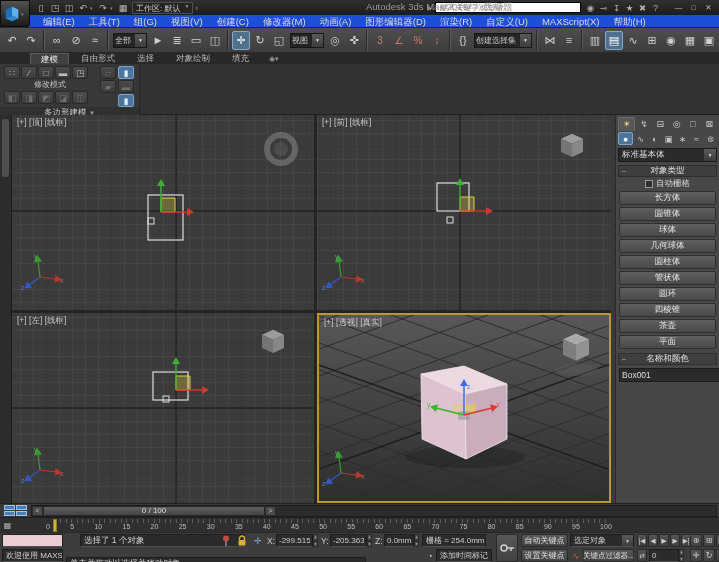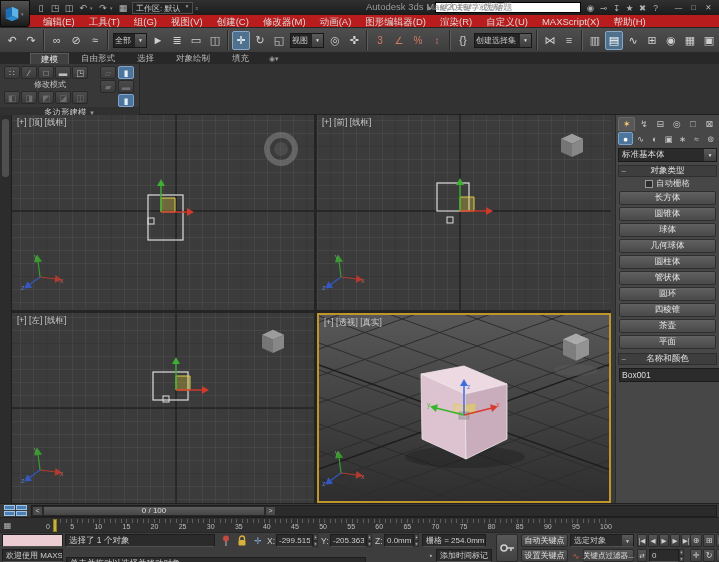--- a/index.html
+++ b/index.html
@@ -14,21 +14,21 @@
 .ws-dd{height:12px;background:#242424;border:1px solid #4e4e4e;font-size:8px;padding:0 3px;display:flex;align-items:flex-start;gap:4px;color:#c8c8c8;margin-left:0}
 .ws-dd .arr{font-size:5px;color:#999}
 .title-wrap{display:flex;gap:16px;margin-left:66px;font-size:9.5px;color:#989898;white-space:nowrap}
 .search-zone{margin-left:auto;display:flex;align-items:center;gap:3px}
 .flyarr{font-size:6px;color:#888}
 .search-zone input{width:146px;height:11px;font-size:8px;font-style:italic;padding:0 3px;border:1px solid #000;background:#fff;color:#777;font-family:inherit}
 .tb-ic{width:13px;height:12px;display:flex;align-items:center;justify-content:center;font-size:8.5px;color:#b0b0b0}
 .winbtns{display:flex;margin:0 3px 0 6px}
 .winbtns span{width:15px;height:11px;display:flex;align-items:center;justify-content:center;font-size:7.5px;color:#bdbdbd}
 
-.menubar{height:13px;background:#b91c1c;display:flex;align-items:flex-start;padding-left:36px;font-size:9.5px;color:#dadada;border-bottom:1px solid #262626}
+.menubar{height:13px;background:#1d4ed8;display:flex;align-items:flex-start;padding-left:36px;font-size:9.5px;color:#dadada;border-bottom:1px solid #262626}
 .menu-item{padding:0 7px;line-height:13px;white-space:nowrap}
 
 .toolbar{height:25px;background:linear-gradient(#4e4e4e,#3d3d3d);border-bottom:1px solid #292929;display:flex;align-items:center;padding:0 3px;gap:1px;overflow:hidden}
 .tb-btn{min-width:18px;height:19px;display:flex;align-items:center;justify-content:center;font-size:11px;color:#cfcfcf;border-radius:2px}
 .tb-btn.snap{color:#d47a66;font-size:10px}
 .tb-btn.active{background:#50718e;border:1px solid #85a7c9;color:#fff}
 .tb-sep{width:2px;height:20px;border-left:1px solid #282828;border-right:1px solid #5d5d5d;margin:0 2px}
 .tb-dd{height:15px;background:#242424;border:1px solid #171717;display:flex;align-items:center;font-size:8px;color:#c8c8c8;padding-left:1px;margin:0 1px;white-space:nowrap}
 .tb-dd .arr{width:11px;height:13px;background:linear-gradient(#5a5a5a,#3c3c3c);margin-left:4px;display:flex;align-items:center;justify-content:center;font-size:5px;color:#ddd}
 
@@ -527,21 +527,21 @@
         <span class="tick">85</span>
         <span class="tick">90</span>
         <span class="tick">95</span>
         <span class="tick">100</span>
       </div>
   </div>
 
   <div class="sb">
     <div class="fld" id="macro-fld" style="left: 2px; top: 1px; width: 61px; background: rgb(236, 205, 211);"></div>
     <div class="fld" style="left:2px;top:16px;width:61px;font-size:8px">欢迎使用 MAXScr:</div>
-    <div class="fld" style="left:65px;top:1px;width:150px">选择了 1 个对象</div>
+    <div class="fld" style="left:80px;top:1px;width:165px">选择了 1 个对象</div>
     <div class="fld" style="left:66px;top:24px;width:300px">单击并拖动以选择并移动对象</div>
 
     <span class="sb-ic" style="left:220px;top:2px">
       <svg width="10" height="12" viewBox="0 0 10 12">
           <circle cx="5" cy="3.5" r="3" fill="#c34a42"></circle>
           <line x1="5" y1="6" x2="5" y2="11" stroke="#9a9a9a" stroke-width="1.3"></line>
         </svg>
     </span>
     <span class="sb-ic" style="left:236px;top:2px">
       <svg width="10" height="12" viewBox="0 0 10 12">

